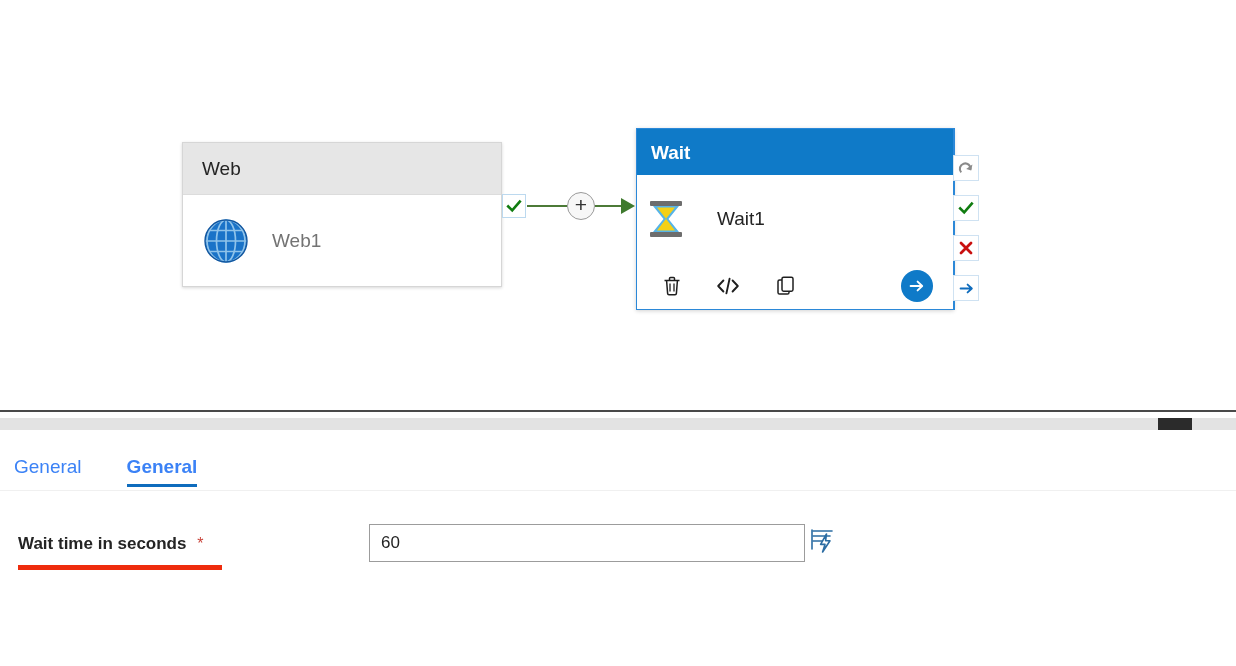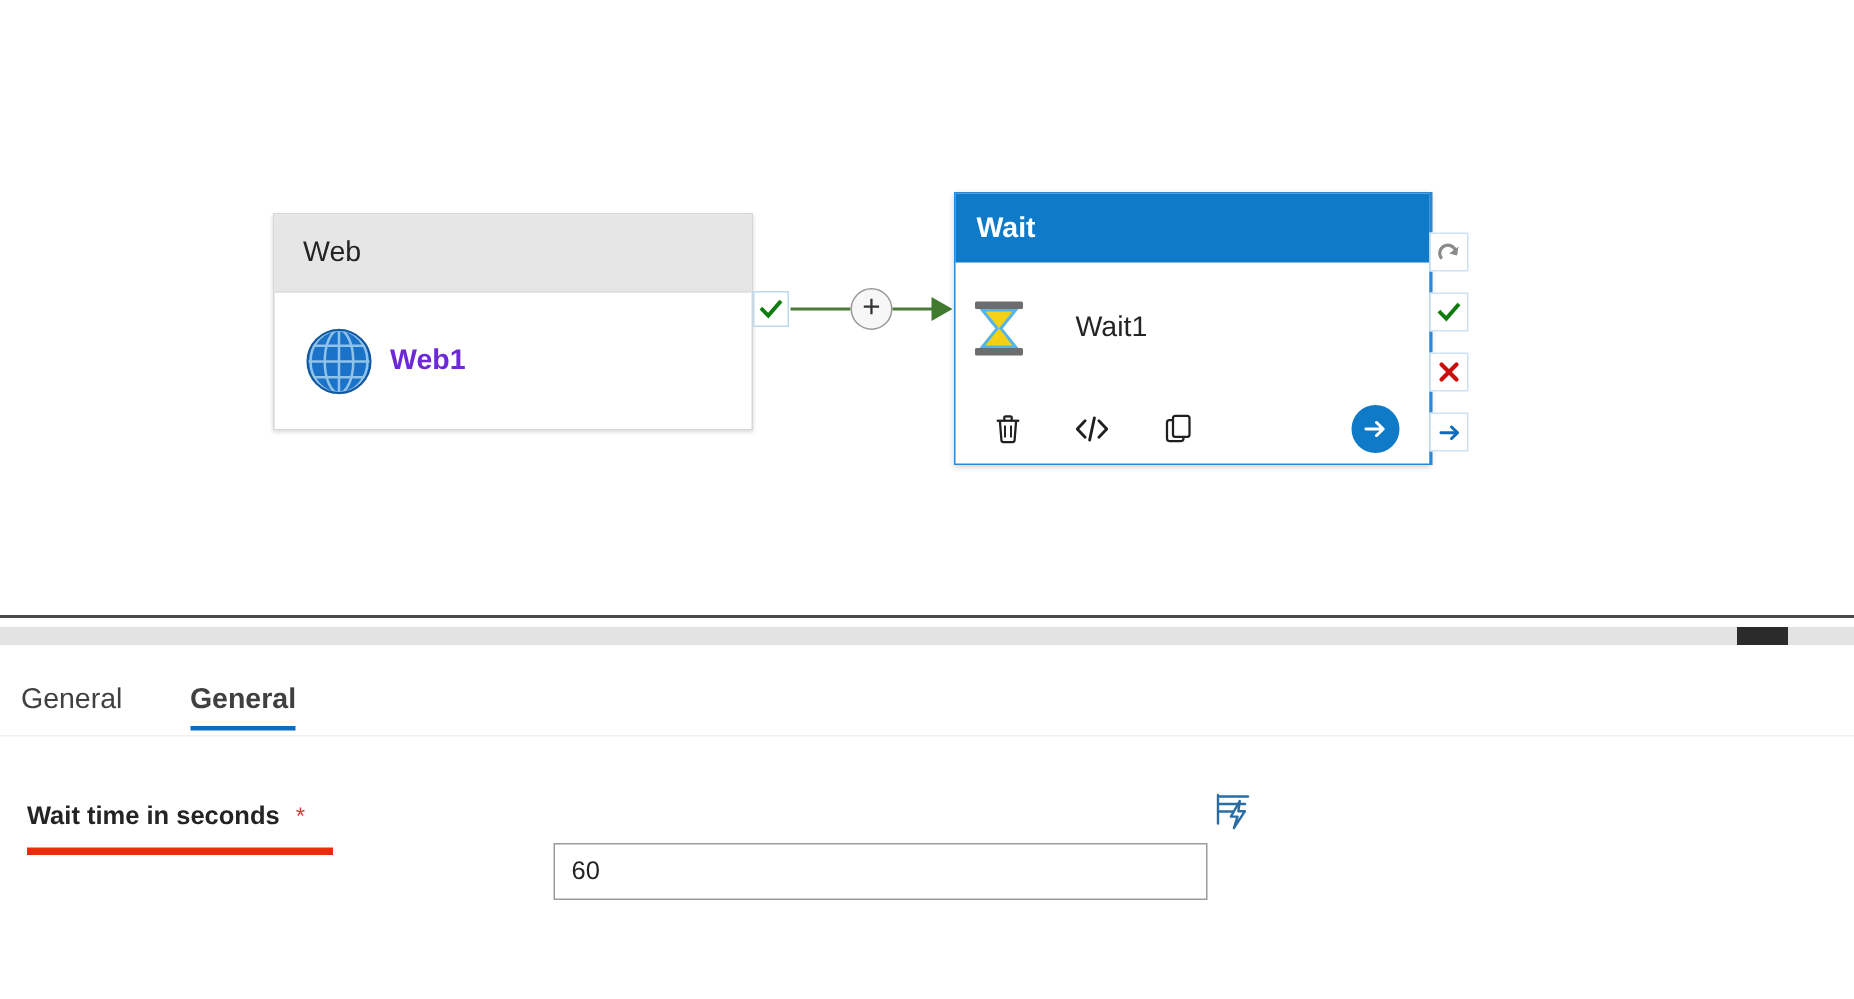--- a/index.html
+++ b/index.html
@@ -21,21 +21,21 @@
     background: #ffffff; border: 1px solid #d6d6d6;
     box-shadow: 0 1px 3px rgba(0,0,0,0.16);
   }
   #web-card .card-head {
     height: 52px; background: #e6e6e6; border-bottom: 1px solid #dcdcdc;
     display: flex; align-items: center; padding-left: 19px;
   }
   #web-card .card-head-title { font-size: 19px; color: #242424; line-height: 1; }
   #web-card .card-body { height: 92px; display: flex; align-items: center; padding-left: 19px; }
   .globe-wrap { width: 48px; height: 48px; flex: 0 0 48px; }
-  #web-card .act-name { font-size: 19px; color: #6d28d9; margin-left: 10px; font-weight: bold; }
+  #web-card .act-name { font-size: 19px; color: #737373; margin-left: 22px; }
 
   
   #wait-card {
     position: absolute; left: 636px; top: 128px; width: 318px; height: 182px;
     background: #ffffff; border: 1px solid #2b88d8;
     box-shadow: 0 1px 4px rgba(0,0,0,0.18);
   }
   #wait-card .card-head {
     height: 46px; background: #0f7ac8;
     display: flex; align-items: center; padding-left: 14px;
@@ -95,21 +95,21 @@
   #wait-edge-line { position: absolute; left: 953px; top: 128px; width: 2px; height: 182px; background: #2b88d8; }
 
   
   #panel-divider { position: absolute; left: 0; top: 410px; width: 1236px; height: 2px; background: #4a4a4a; }
   #panel-scroll-track { position: absolute; left: 0; top: 418px; width: 1236px; height: 12px; background: #e3e3e3; }
   #panel-scroll-thumb { position: absolute; left: 1158px; top: 418px; width: 34px; height: 12px; background: #2b2b2b; cursor: pointer; }
 
   #tabs { position: absolute; left: 0px; top: 443px; width: 1236px; height: 47px; display: flex; align-items: flex-start; }
   .tab {
     position: relative; height: 47px; display: flex; align-items: center;
-    font-size: 19px; color: #404040; cursor: pointer; white-space: nowrap; justify-content: center;
+    font-size: 19px; color: #3b82f6; cursor: pointer; white-space: nowrap; justify-content: center;
   }
   .tab.t-general { margin-left: 14px; }
   .tab.t-settings { margin-left: 45px; font-weight: bold; }
   .tab.t-user { margin-left: 40px; }
   .tab .tab-underline {
     position: absolute; left: 0; right: 0; bottom: 3px; height: 3px; background: #0f6cbd; display: none;
   }
   .tab.active .tab-underline { display: block; }
   #tabs-bottom-rule { position: absolute; left: 0; top: 490px; width: 1236px; height: 1px; background: #f0f0f0; }
 
@@ -118,21 +118,21 @@
   #field-label {
     position: absolute; left: 18px; top: 10px;
     font-size: 17px; font-weight: bold; color: #242424; white-space: nowrap;
   }
   #field-required { color: #c9443b; font-weight: normal; margin-left: 6px; font-size: 16px; }
   #label-annotation { position: absolute; left: 18px; top: 41px; width: 204px; height: 5px; background: #ee2c0d; }
   #field-input {
     position: absolute; left: 369px; top: 0px; width: 436px; height: 38px;
     border: 1px solid #9c9c9c; background: #ffffff;
     font-family: "Liberation Sans", sans-serif; font-size: 17px; color: #242424;
-    padding: 0 11px; outline: none; margin-top: 38px;
+    padding: 0 11px; outline: none;
   }
   #dynamic-content-icon { position: absolute; left: 806px; top: 1px; width: 32px; height: 32px; cursor: pointer; }
 </style>
 </head>
 <body>
 
 <div id="root">
 
   <div id="canvas">
 

